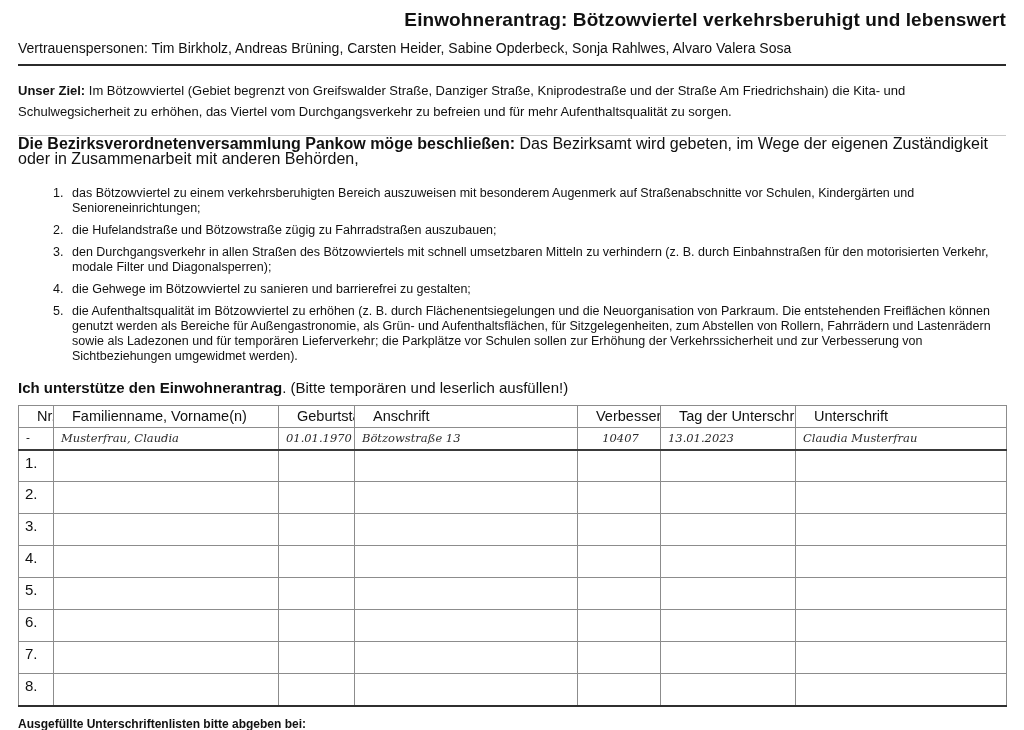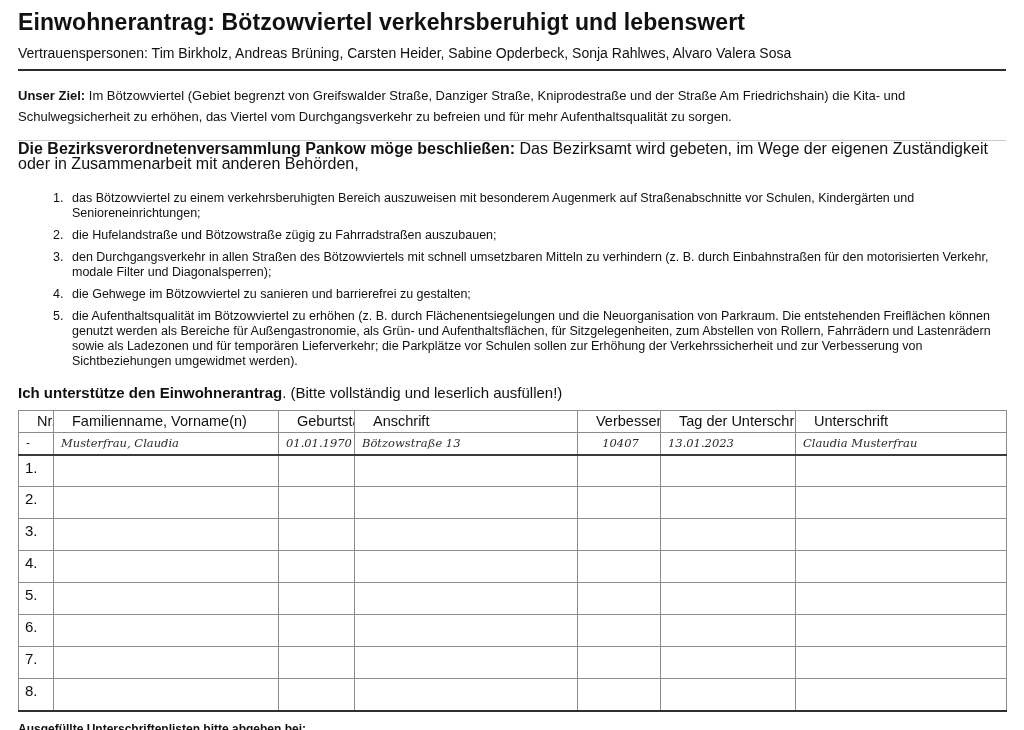--- a/index.html
+++ b/index.html
@@ -5,21 +5,21 @@
   * { margin: 0; padding: 0; box-sizing: border-box; }
   html, body { background: #ffffff; }
   body {
     width: 1024px; height: 730px;
     font-family: "Liberation Sans", sans-serif;
     color: #111;
     padding: 9px 18px 0 18px;
     overflow: hidden;
   }
   .title {
-    font-size: 23px; font-weight: bold; letter-spacing: .1px;
+    font-size: 19px; font-weight: bold; letter-spacing: .1px; text-align: right;
   }
   .trustees {
     margin-top: 9px; font-size: 14px; font-weight: normal;
   }
   .hr-dark {
     border: none; border-top: 2px solid #2b2b2b; margin-top: 8px;
   }
   .hr-light {
     border: none; border-top: 1px solid #c9c9c9; margin-top: 13px;
   }
@@ -84,21 +84,21 @@
 <p class="intro"><b>Die Bezirksverordnetenversammlung Pankow möge beschließen:</b><span> Das Bezirksamt wird gebeten, im Wege der eigenen Zuständigkeit oder in Zusammenarbeit mit anderen Behörden,</span></p>
 
 <ol class="resolution">
     <li>das Bötzowviertel zu einem verkehrsberuhigten Bereich auszuweisen mit besonderem Augenmerk auf Straßenabschnitte vor Schulen, Kindergärten und Senioreneinrichtungen;</li>
     <li>die Hufelandstraße und Bötzowstraße zügig zu Fahrradstraßen auszubauen;</li>
     <li>den Durchgangsverkehr in allen Straßen des Bötzowviertels mit schnell umsetzbaren Mitteln zu verhindern (z. B. durch Einbahnstraßen für den motorisierten Verkehr, modale Filter und Diagonalsperren);</li>
     <li>die Gehwege im Bötzowviertel zu sanieren und barrierefrei zu gestalten;</li>
     <li>die Aufenthaltsqualität im Bötzowviertel zu erhöhen (z. B. durch Flächenentsiegelungen und die Neuorganisation von Parkraum. Die entstehenden Freiflächen können genutzt werden als Bereiche für Außengastronomie, als Grün- und Aufenthaltsflächen, für Sitzgelegenheiten, zum Abstellen von Rollern, Fahrrädern und Lastenrädern sowie als Ladezonen und für temporären Lieferverkehr; die Parkplätze vor Schulen sollen zur Erhöhung der Verkehrssicherheit und zur Verbesserung von Sichtbeziehungen umgewidmet werden).</li>
   </ol>
 
-<p class="support"><b>Ich unterstütze den Einwohnerantrag</b><span>. (Bitte vollständig und leserlich ausfüllen!)</span></p>
+<p class="support"><b>Ich unterstütze den Einwohnerantrag</b><span>. (Bitte temporären und leserlich ausfüllen!)</span></p>
 
 <table class="sig">
   <colgroup>
     <col class="c0">
       <col class="c1">
       <col class="c2">
       <col class="c3">
     <col class="c4">
       <col class="c5">
       <col class="c6">

